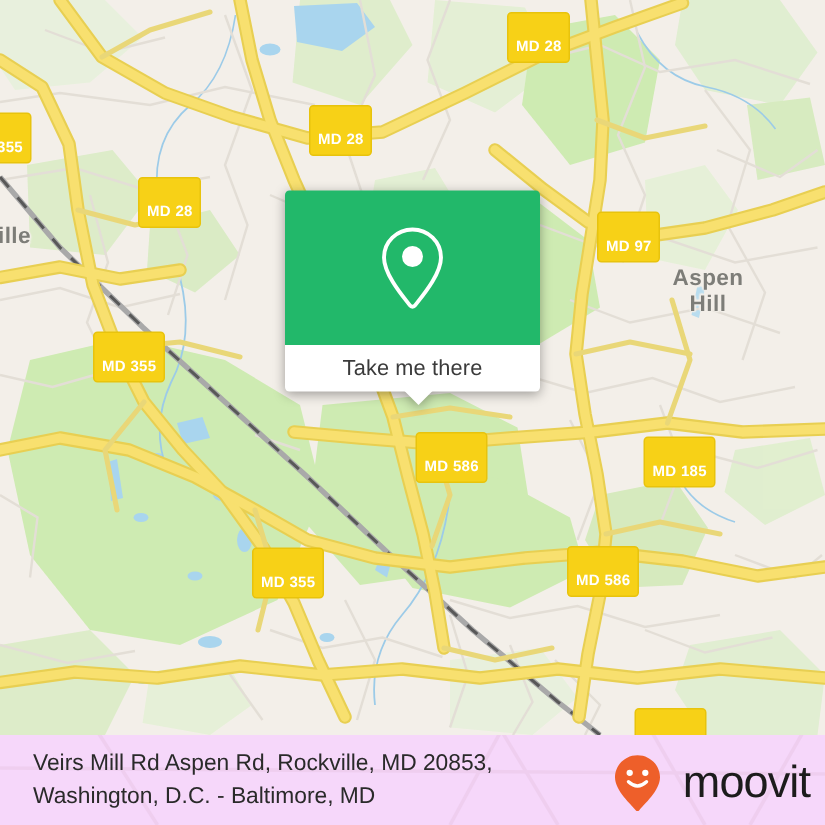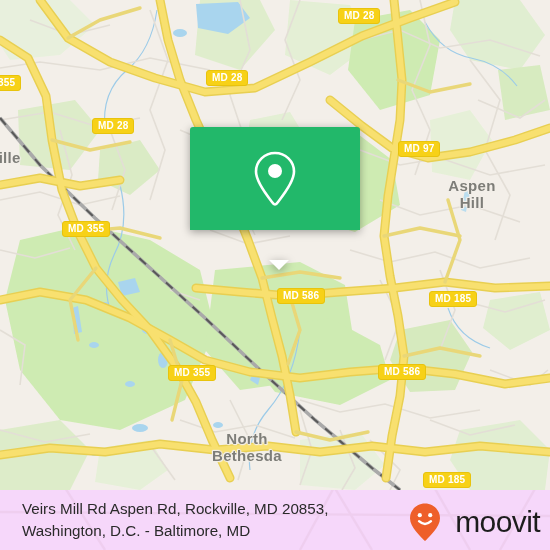--- a/index.html
+++ b/index.html
@@ -45,21 +45,21 @@
   .shield {
     position: absolute;
     background: #f7d117;
     border: 1.5px solid #e8c30d;
     border-radius: 3px;
     color: #ffffff;
     font-size: 10px;
     font-weight: bold;
     line-height: 14px;
     height: 16px;
-    padding: 0 5px;
+    padding: 16px 5px;
     white-space: nowrap;
     letter-spacing: .2px;
     text-align: center;
   }
 
   
   #popup {
     position: absolute;
     left: 190px; top: 127px;
     width: 170px;
@@ -284,42 +284,43 @@
           <path d="M96 268 L70 300 L78 340"></path>
           <path d="M445 282 L460 240 L448 200"></path>
           <path d="M290 296 L300 330 L288 364"></path>
         </g>
       </g>
     </svg>
 
     <div class="place-label" style="left:-10px; top:150px; font-size:15px; width:70px; text-align:left;">ville</div>
     <div class="place-label" style="left:432px; top:178px; font-size:15px; width:80px;">Aspen
 Hill</div>
-    <div class="place-label" style="left:192px; top:431px; font-size:15px; width:110px;">North
-Bethesda</div>
 
     <div class="shield" style="left:338px; top:8px;">MD 28</div>
     <div class="shield" style="left:206px; top:70px;">MD 28</div>
     <div class="shield" style="left:92px;  top:118px;">MD 28</div>
     <div class="shield" style="left:398px; top:117px;margin-top:24px;">MD 97</div>
     <div class="shield" style="left:-8px;  top:75px;">355</div>
     <div class="shield" style="left:62px; top:221px;">MD 355</div>
     <div class="shield" style="left:168px;top:365px;">MD 355</div>
     <div class="shield" style="left:277px;top:288px;">MD 586</div>
     <div class="shield" style="left:378px;top:364px;">MD 586</div>
     <div class="shield" style="left:429px;top:291px;">MD 185</div>
     <div class="shield" style="left:423px;top:472px;">MD 185</div>
 
     <div id="popup">
       <div id="popup-head">
         <svg width="46" height="58" viewBox="0 0 46 58">
           <path d="M23 3 C12.5 3 4 11.3 4 21.6 C4 33 17 48 21.3 53.6 a2.1 2.1 0 0 0 3.4 0 C29 48 42 33 42 21.6 C42 11.3 33.5 3 23 3 Z" fill="none" stroke="#ffffff" stroke-width="2.6"></path>
           <circle cx="23" cy="21" r="7" fill="#ffffff"></circle>
         </svg>
       </div>
+      <div id="popup-body">
+        <span>Take me there</span>
+      </div>
       <div id="popup-tail"></div>
     </div>
 
   </div>
 
   <div id="footer">
     <svg id="footer-bg" width="550" height="60" viewBox="0 0 550 60">
       <rect x="0" y="0" width="550" height="60" fill="#fbfbfa"></rect>
       <g stroke="#efece6" stroke-width="2.4" fill="none">
         <path d="M60 -10 L105 60"></path>

